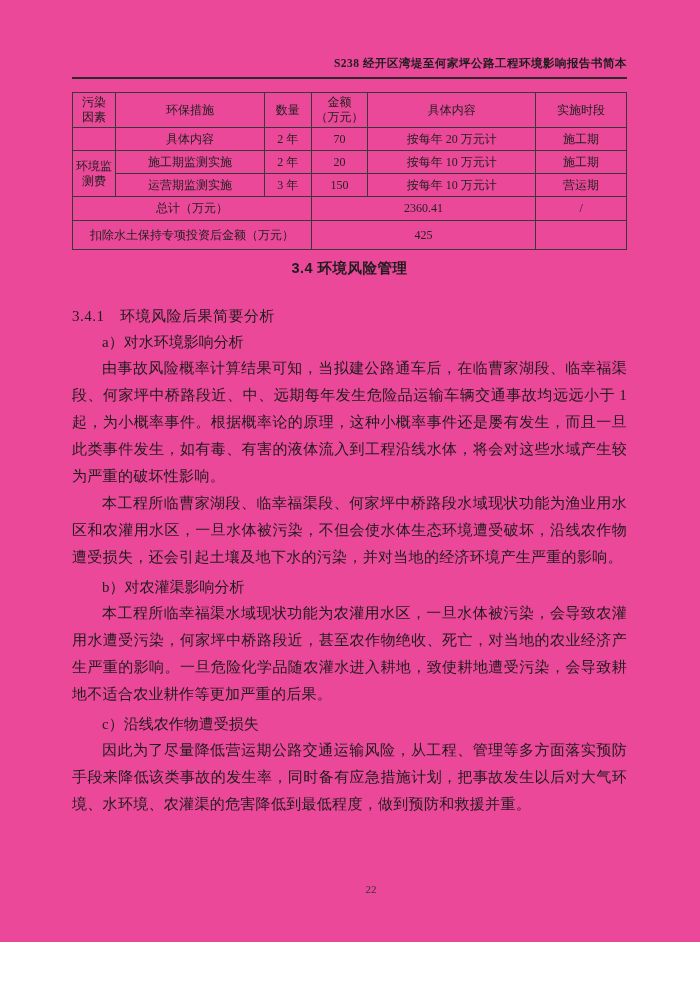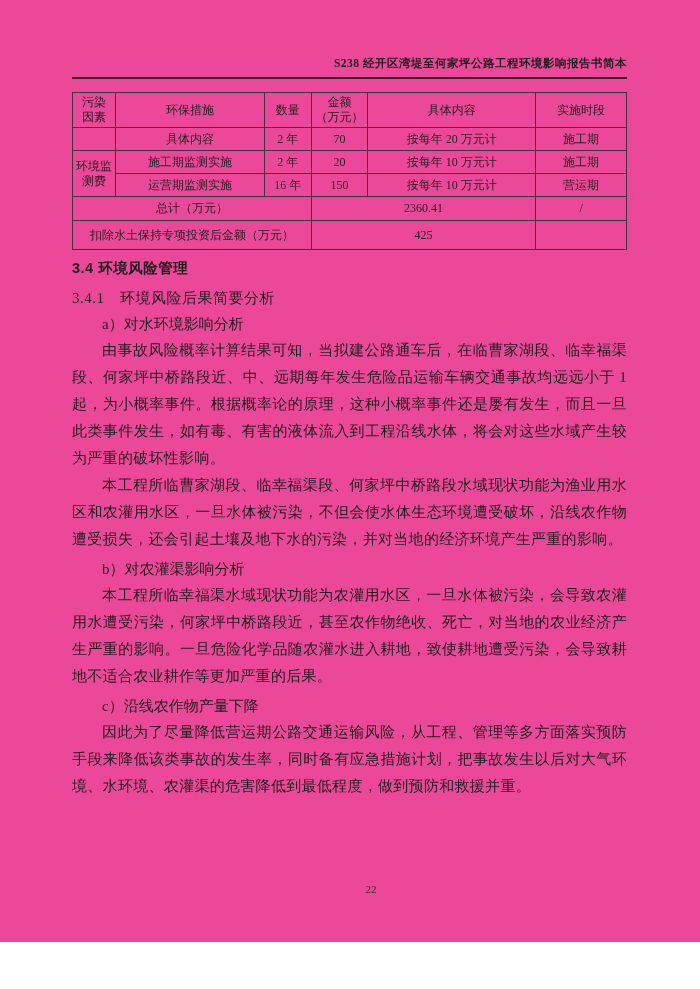--- a/index.html
+++ b/index.html
@@ -45,23 +45,24 @@
   .cost-table tr.data-row td { height: 23px; }
   .cost-table tr.total-row td { height: 24px; }
   .cost-table tr.deduct-row td { height: 29px; margin-top: 14px; }
   .two-line span { display: block; }
   .h-34 {
     margin-top: 9px;
     font-family: "Liberation Sans", "DejaVu Sans", sans-serif;
     font-weight: 700;
     font-size: 14.5px;
     letter-spacing: 0.5px;
+    text-align: center;
   }
   .h-341 {
-    margin-top: 11px;
+    margin-top: 29px;
     font-size: 15px;
     font-weight: normal;
     letter-spacing: 0.5px;
   }
   .subhead {
     font-size: 15px;
     text-indent: 2em;
     margin-top: 3px;
     line-height: 26px;
   }
@@ -130,21 +131,21 @@
         <tr class="data-row">
           <td rowspan="2">环境监测费</td>
           <td>施工期监测实施</td>
           <td>2 年</td>
           <td>20</td>
           <td>按每年 10 万元计</td>
           <td>施工期</td>
         </tr>
         <tr class="data-row">
           <td>运营期监测实施</td>
-          <td>16 年</td>
+          <td>3 年</td>
           <td>150</td>
           <td>按每年 10 万元计</td>
           <td>营运期</td>
         </tr>
         <tr class="total-row">
           <td colspan="3">总计（万元）</td>
           <td colspan="2">2360.41</td>
           <td>/</td>
         </tr>
         <tr class="deduct-row">
@@ -158,19 +159,19 @@
     <div class="h-34">3.4 环境风险管理</div>
     <div class="h-341">3.4.1　环境风险后果简要分析</div>
 
     <div class="subhead">a）对水环境影响分析</div>
     <p class="para">由事故风险概率计算结果可知，当拟建公路通车后，在临曹家湖段、临幸福渠段、何家坪中桥路段近、中、远期每年发生危险品运输车辆交通事故均远远小于 1 起，为小概率事件。根据概率论的原理，这种小概率事件还是屡有发生，而且一旦此类事件发生，如有毒、有害的液体流入到工程沿线水体，将会对这些水域产生较为严重的破坏性影响。</p>
     <p class="para">本工程所临曹家湖段、临幸福渠段、何家坪中桥路段水域现状功能为渔业用水区和农灌用水区，一旦水体被污染，不但会使水体生态环境遭受破坏，沿线农作物遭受损失，还会引起土壤及地下水的污染，并对当地的经济环境产生严重的影响。</p>
 
     <div class="subhead">b）对农灌渠影响分析</div>
     <p class="para">本工程所临幸福渠水域现状功能为农灌用水区，一旦水体被污染，会导致农灌用水遭受污染，何家坪中桥路段近，甚至农作物绝收、死亡，对当地的农业经济产生严重的影响。一旦危险化学品随农灌水进入耕地，致使耕地遭受污染，会导致耕地不适合农业耕作等更加严重的后果。</p>
 
-    <div class="subhead">c）沿线农作物产量下降</div>
+    <div class="subhead">c）沿线农作物遭受损失</div>
     <p class="para">因此为了尽量降低营运期公路交通运输风险，从工程、管理等多方面落实预防手段来降低该类事故的发生率，同时备有应急措施计划，把事故发生以后对大气环境、水环境、农灌渠的危害降低到最低程度，做到预防和救援并重。</p>
 
   </div>
 
   <div class="page-number">22</div>
 </div>
 
 </body></html>

